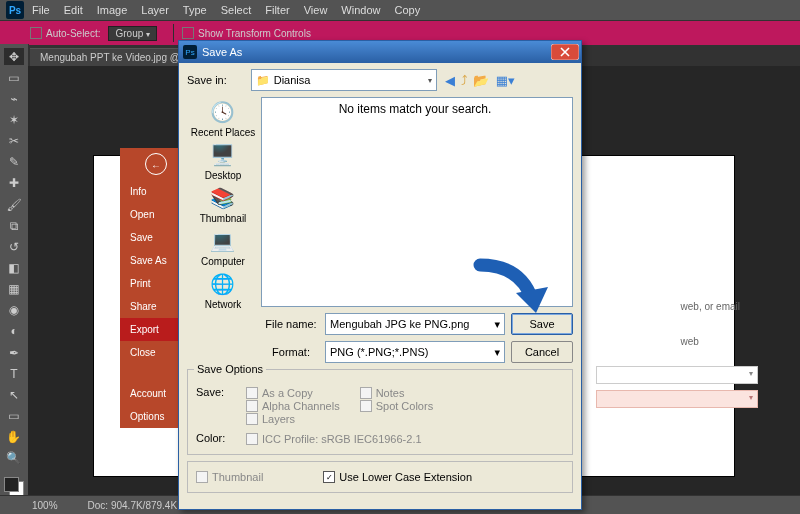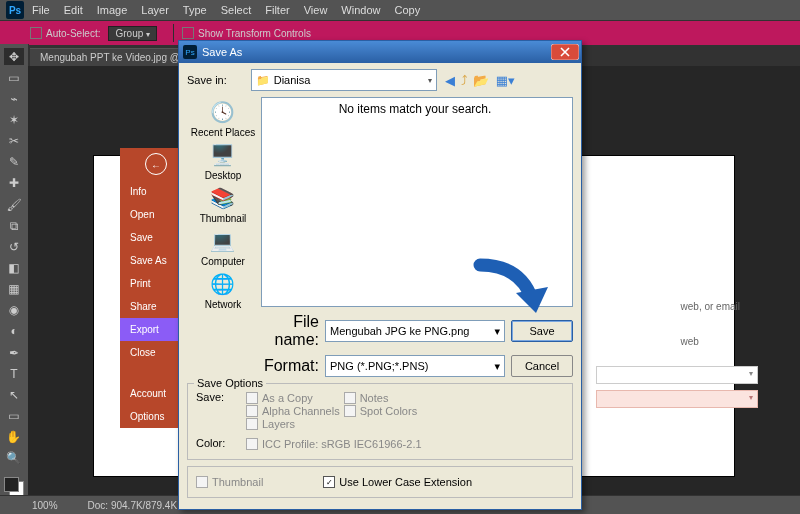--- a/index.html
+++ b/index.html
@@ -18,21 +18,21 @@
 .tool.active{background:#2d2d2d}
 .swatches{margin-top:6px;position:relative;width:20px;height:20px}
 .swatches .fg{position:absolute;left:0;top:0;width:13px;height:13px;background:#222;border:1px solid #888}
 .swatches .bg{position:absolute;right:0;bottom:0;width:13px;height:13px;background:#fff;border:1px solid #888}
 .canvas{position:absolute;left:28px;top:66px;right:0;bottom:18px;background:#262626;display:flex;align-items:flex-start;justify-content:center;padding-top:90px}
 .canvas .doc{width:640px;height:320px;background:#fff;box-shadow:0 0 0 1px #000}
 .sidebar{position:absolute;left:120px;top:148px;width:72px;background:#b7472a;display:flex;flex-direction:column;font-size:10px;color:#fff}
 .sidebar .back{height:32px;display:flex;align-items:center;justify-content:center}
 .sidebar .back div{width:20px;height:20px;border:1.5px solid #fff;border-radius:50%;display:flex;align-items:center;justify-content:center}
 .sidebar .it{padding:6px 10px}
-.sidebar .it.sel{background:#8b5cf6}
+.sidebar .it.sel{background:#b91c1c}
 .sidebar .gap{height:18px}
 .statusbar{position:absolute;left:0;right:0;bottom:0;height:18px;background:#535353;border-top:1px solid #323232;color:#ccc;font-size:10px;display:flex;align-items:center;padding-left:32px}
 .statusbar .sz{margin-left:30px}
 
 .dlg{position:absolute;left:178px;top:40px;width:402px;height:468px;background:#ece9d8;border:1px solid #2a5fa4;box-shadow:3px 3px 6px rgba(0,0,0,.4);display:flex;flex-direction:column}
 .titlebar{height:22px;background:linear-gradient(#4a8bd6,#2a5fa4);display:flex;align-items:center;color:#fff;font-size:11px;padding-left:4px}
 .titlebar .ico{width:14px;height:14px;background:#001e36;color:#31a8ff;font-size:8px;display:flex;align-items:center;justify-content:center;margin-right:5px;border-radius:2px}
 .titlebar .x{margin-left:auto;width:28px;height:16px;margin-right:2px}
 .titlebar .x svg{display:block}
 .dlg-body{flex:1;display:flex;flex-direction:column;padding:6px 8px 8px 8px;color:#000}
@@ -41,34 +41,34 @@
 .dd{flex:1;height:18px;background:#fff;border:1px solid #7f9db9;font-size:11px;padding:1px 4px;display:flex;align-items:center;justify-content:space-between}
 .dd .arr{font-size:8px;color:#555}
 .toolbar-icons{display:flex;gap:6px;margin-left:8px;font-size:13px}
 .browser{display:flex;height:210px;margin-top:2px}
 .places{width:72px;display:flex;flex-direction:column;align-items:center;gap:2px;font-size:10px;text-align:center;padding-top:2px}
 .places .p{display:flex;flex-direction:column;align-items:center;gap:2px;margin-bottom:2px}
 .places .ic{width:30px;height:26px;display:flex;align-items:center;justify-content:center;font-size:20px}
 .filelist{flex:1;background:#fff;border:1px solid #7f9db9;margin-left:2px;position:relative}
 .filelist .empty{position:absolute;top:4px;left:0;right:4px;text-align:center;color:#000;font-size:12px}
 .ctl-row{display:flex;align-items:center;margin-top:6px;gap:6px}
-.ctl-row .lbl2{width:56px;text-align:right;padding-left:10px;font-size:16px}
+.ctl-row .lbl2{width:56px;text-align:center;padding-left:10px;font-size:11px}
 .ctl-row .fld{flex:1}
 .combo{height:18px;background:#fff;border:1px solid #7f9db9;font-size:11px;padding:1px 4px;display:flex;align-items:center;justify-content:space-between}
 .btn{width:60px;height:20px;background:#ece9d8;border:1px solid #888;font-size:11px;display:flex;align-items:center;justify-content:center;border-radius:2px}
 .btn.primary{border:1px solid #2a5fa4;box-shadow:0 0 0 1px #7aa7e0 inset}
 .fieldset{border:1px solid #bbb;margin-top:6px;padding:4px 24px 8px 8px;position:relative;font-size:11px}
 .fieldset .legend{position:absolute;top:-7px;left:6px;background:#ece9d8;padding:0 3px;font-size:11px}
-.fs-row{display:flex;margin-top:3px}
+.fs-row{display:flex;margin-top:12px}
 .fs-lbl{width:50px}
 .chkline{display:flex;align-items:center;gap:4px;color:#888;margin:1px 0}
 .chkline .cb{width:10px;height:10px;border:1px solid #aaa;background:#f4f4f4;display:inline-flex;align-items:center;justify-content:center;font-size:8px}
 .chkline.on{color:#000}
 .chkline.on .cb{border-color:#555;background:#fff}
-.cols{flex:1;display:flex;gap:4px}
+.cols{flex:1;display:flex;gap:20px}
 .arrow{position:absolute;left:470px;top:255px;pointer-events:none}
 </style>
 </head>
 <body>
 
 <div class="ps-frame">
 
   <div class="menubar">
     <div class="ps-logo">Ps</div>
     <span class="m">File</span>

